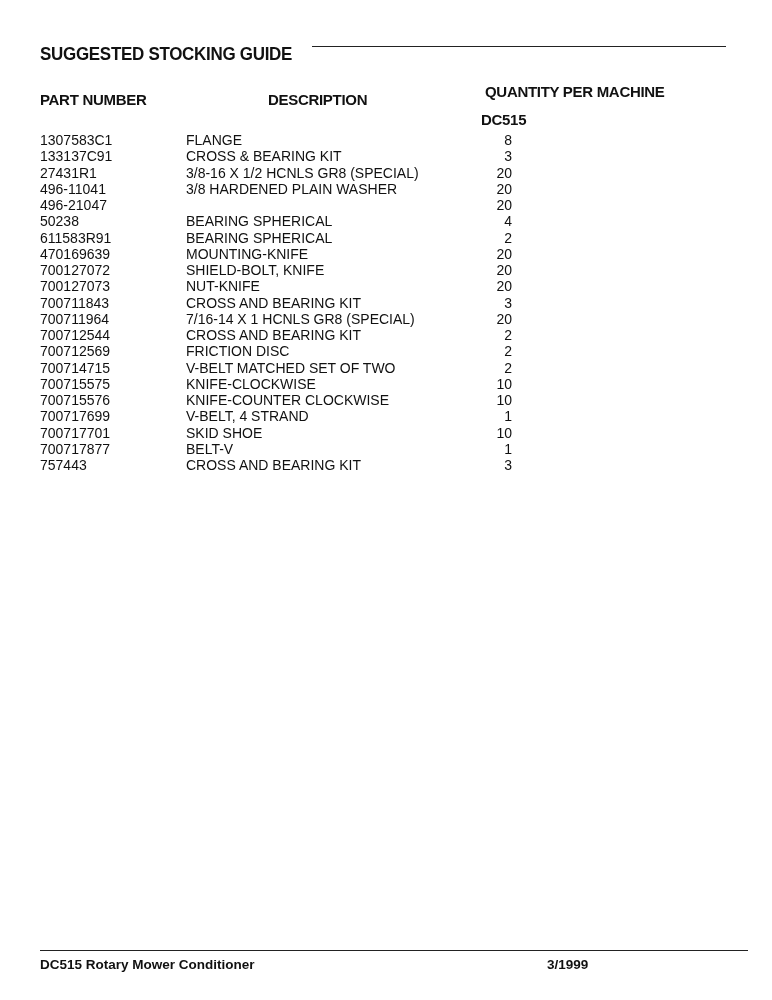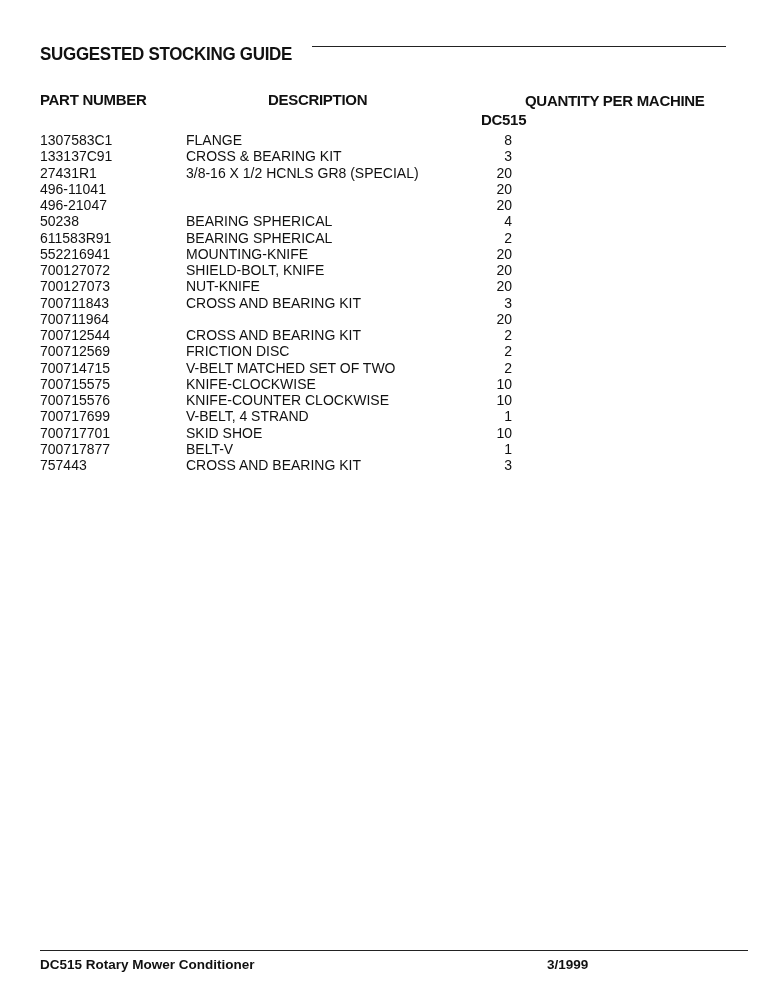--- a/index.html
+++ b/index.html
@@ -41,21 +41,21 @@
     }
     .hdr {
       position: absolute;
       font-weight: bold;
       font-size: 15px;
       letter-spacing: -0.3px;
       white-space: nowrap;
     }
     .hdr-part { left: 40px; top: 91px; }
     .hdr-desc { left: 268px; top: 91px; }
-    .hdr-qty  { left: 485px; top: 92px; margin-left: 40px; }
+    .hdr-qty  { left: 485px; top: 83px; }
     .hdr-model { left: 481px; top: 111px; }
 
     .table {
       position: absolute;
       left: 40px;
       top: 132px;
       width: 480px;
     }
     .row {
       position: relative;
@@ -130,58 +130,60 @@
     <span class="cell-desc">CROSS &amp; BEARING KIT</span>
     <span class="cell-qty">3</span>
   </div>
   <div class="row">
     <span class="cell-part">27431R1</span>
     <span class="cell-desc">3/8-16 X 1/2 HCNLS GR8 (SPECIAL)</span>
     <span class="cell-qty">20</span>
   </div>
   <div class="row">
     <span class="cell-part">496-11041</span>
+    <span class="cell-desc">3/8 HARDENED PLAIN WASHER</span>
     <span class="cell-qty">20</span>
   </div>
   <div class="row">
     <span class="cell-part">496-21047</span>
     <span class="cell-qty">20</span>
   </div>
   <div class="row">
     <span class="cell-part">50238</span>
     <span class="cell-desc">BEARING SPHERICAL</span>
     <span class="cell-qty">4</span>
   </div>
   <div class="row">
     <span class="cell-part">611583R91</span>
     <span class="cell-desc">BEARING SPHERICAL</span>
     <span class="cell-qty">2</span>
   </div>
   <div class="row">
-    <span class="cell-part">552216941</span>
+    <span class="cell-part">470169639</span>
     <span class="cell-desc">MOUNTING-KNIFE</span>
     <span class="cell-qty">20</span>
   </div>
   <div class="row">
     <span class="cell-part">700127072</span>
     <span class="cell-desc">SHIELD-BOLT, KNIFE</span>
     <span class="cell-qty">20</span>
   </div>
   <div class="row">
     <span class="cell-part">700127073</span>
     <span class="cell-desc">NUT-KNIFE</span>
     <span class="cell-qty">20</span>
   </div>
   <div class="row">
     <span class="cell-part">700711843</span>
     <span class="cell-desc">CROSS AND BEARING KIT</span>
     <span class="cell-qty">3</span>
   </div>
   <div class="row">
     <span class="cell-part">700711964</span>
+    <span class="cell-desc">7/16-14 X 1 HCNLS GR8 (SPECIAL)</span>
     <span class="cell-qty">20</span>
   </div>
   <div class="row">
     <span class="cell-part">700712544</span>
     <span class="cell-desc">CROSS AND BEARING KIT</span>
     <span class="cell-qty">2</span>
   </div>
   <div class="row">
     <span class="cell-part">700712569</span>
     <span class="cell-desc">FRICTION DISC</span>

